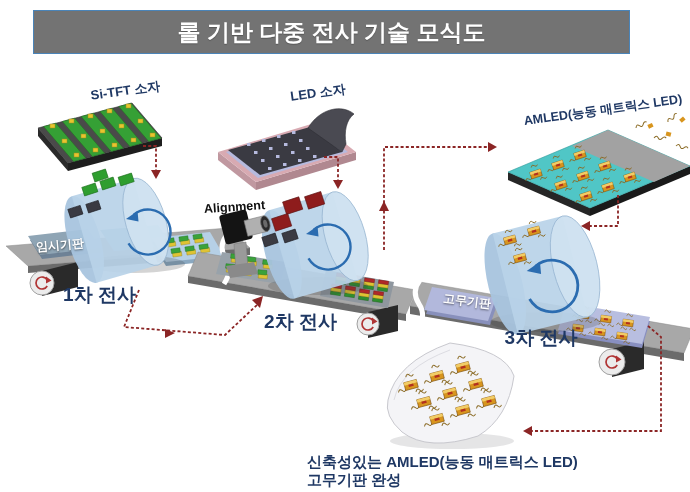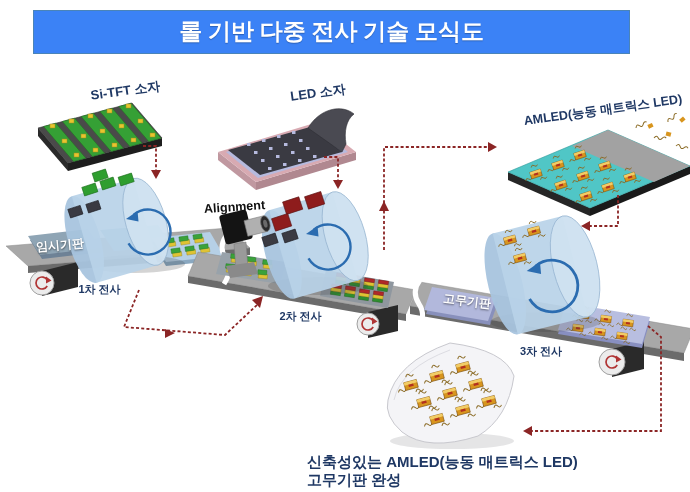--- a/index.html
+++ b/index.html
@@ -1,24 +1,24 @@
 <!DOCTYPE html>
 <html><head>
 <meta charset="utf-8">
 <style>
   html,body{margin:0;padding:0;background:#fff;}
   .canvas{position:relative;width:690px;height:492px;background:#ffffff;overflow:hidden;
           font-family:"Liberation Sans",sans-serif;}
   .canvas svg{position:absolute;left:0;top:0;}
   .lbl{position:absolute;font-weight:bold;color:#1f3864;white-space:nowrap;}
-  .banner{position:absolute;left:33px;top:10px;width:595px;height:42px;background:#3b82f6;
+  .banner{position:absolute;left:33px;top:10px;width:595px;height:42px;background:#737373;
           border:1px solid #4a84b8;color:#ffffff;font-size:23px;font-weight:bold;
-          text-align:center;line-height:42px;text-shadow:0 1px 1px rgba(0,0,0,.25);font-family:Liberation Serif, serif;}
+          text-align:center;line-height:42px;text-shadow:0 1px 1px rgba(0,0,0,.25);}
   .dev{font-size:13px;transform:rotate(-8deg);text-align:center;}
-  .stage{font-size:11px;text-align:center;}
+  .stage{font-size:19px;text-align:center;}
   .plate-lbl{color:#ffffff;font-size:12px;text-shadow:0 1px 2px rgba(0,0,0,.55);}
   .align{color:#101010;font-size:12.5px;transform:rotate(-4deg);}
   .caption{position:absolute;left:307px;top:453px;width:282px;
            color:#1f3864;font-weight:bold;font-size:15px;line-height:18px;}
   .sq{stroke:#8a6a24;fill:none;stroke-width:1;}
   .dash{stroke:#8b2525;stroke-width:1.8;fill:none;stroke-dasharray:3 2.2;}
   .mh{fill:#8b2525;}
 </style>
 </head>
 <body>
@@ -317,20 +317,20 @@
 <div class="lbl dev" style="left:268px;top:84px;width:100px;">LED 소자</div>
 <div class="lbl dev" style="left:513px;top:102px;width:180px;font-size:12.5px;">AMLED(능동 매트릭스 LED)</div>
 
 <div class="lbl align" style="left:204px;top:200px;">Alignment</div>
 
 <div class="lbl plate-lbl" style="left:36px;top:237px;transform:rotate(-5deg);">임시기판</div>
 <div class="lbl plate-lbl" style="left:443px;top:293px;transform:rotate(7deg);">고무기판</div>
 
 <div class="lbl stage" style="left:62px;top:282px;width:75px;">1차 전사</div>
 <div class="lbl stage" style="left:258px;top:309px;width:85px;">2차 전사</div>
-<div class="lbl stage" style="left:496px;top:344px;width:90px;">3차 전사</div>
+<div class="lbl stage" style="left:496px;top:325px;width:90px;">3차 전사</div>
 
 <div class="caption">
   <div>신축성있는 AMLED(능동 매트릭스 LED)</div>
   <div>고무기판 완성</div>
 </div>
 
 </div>
 
 </body></html>

